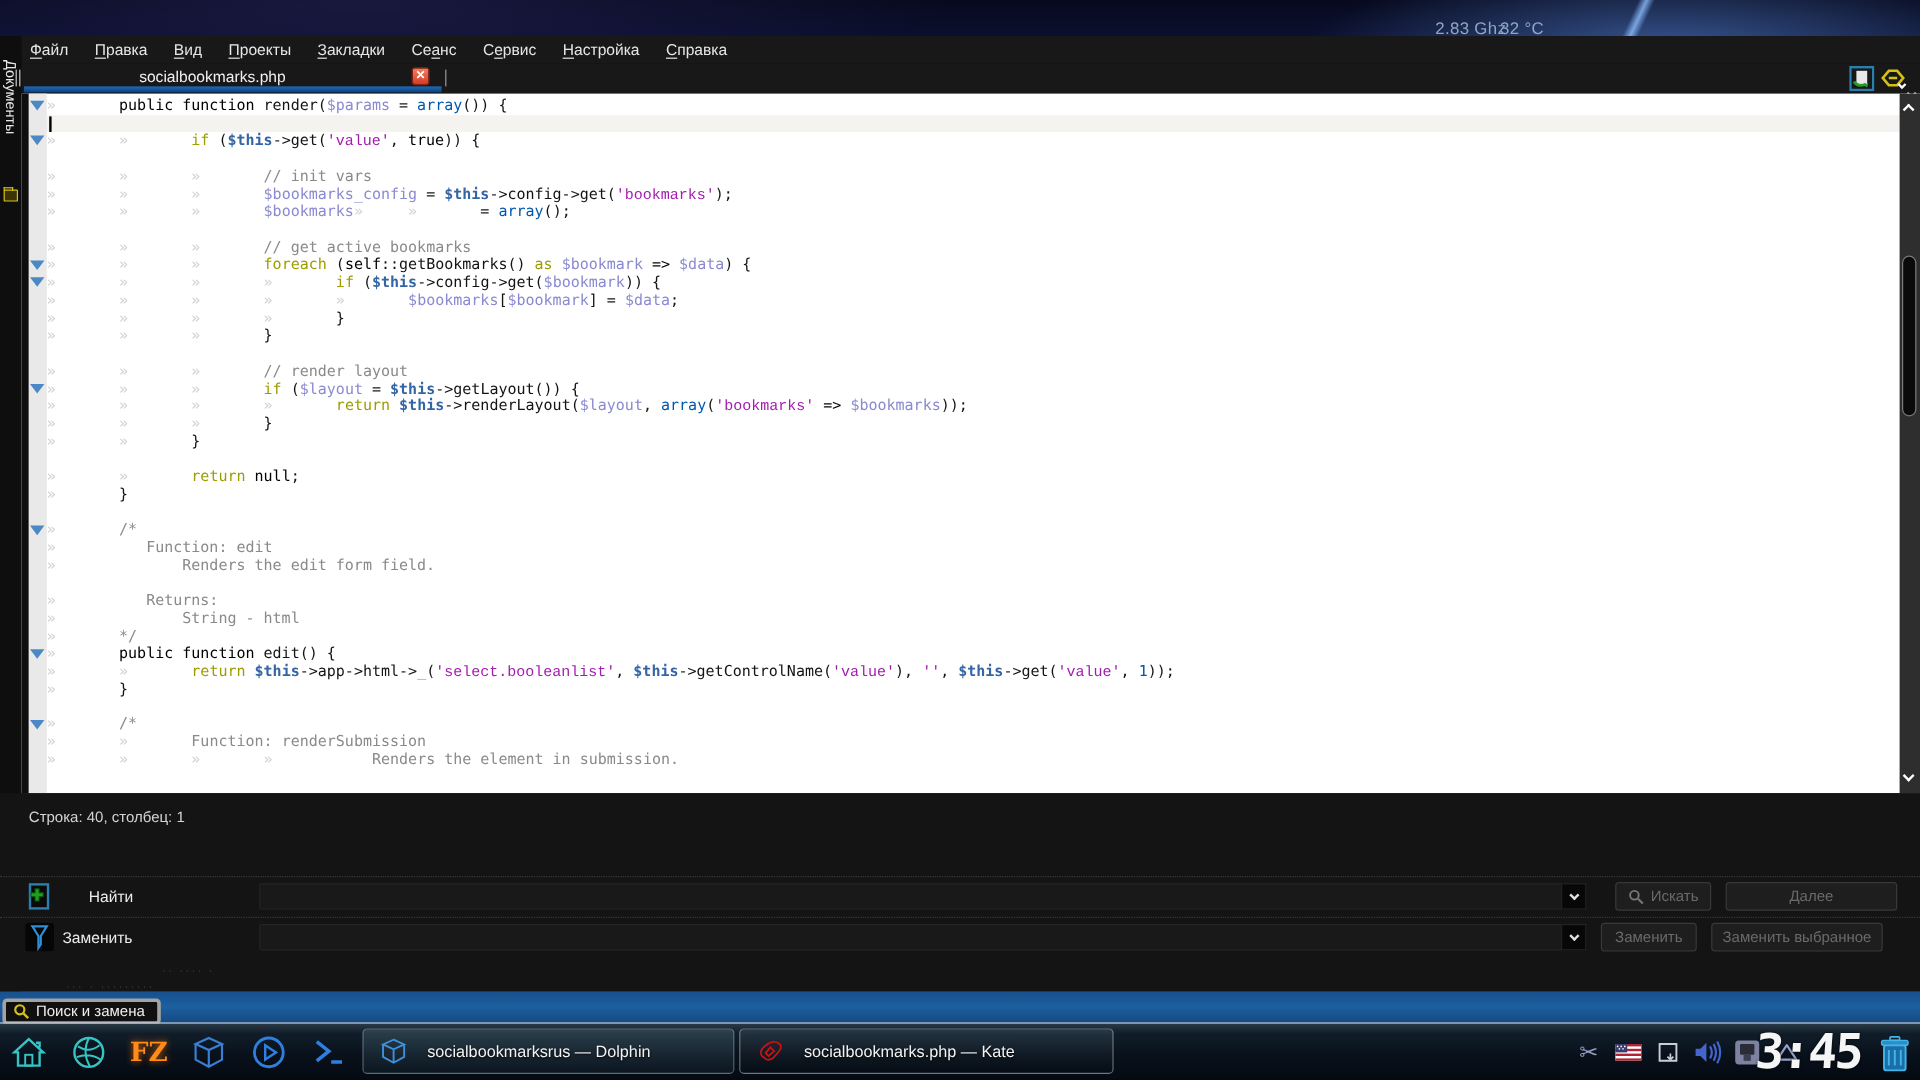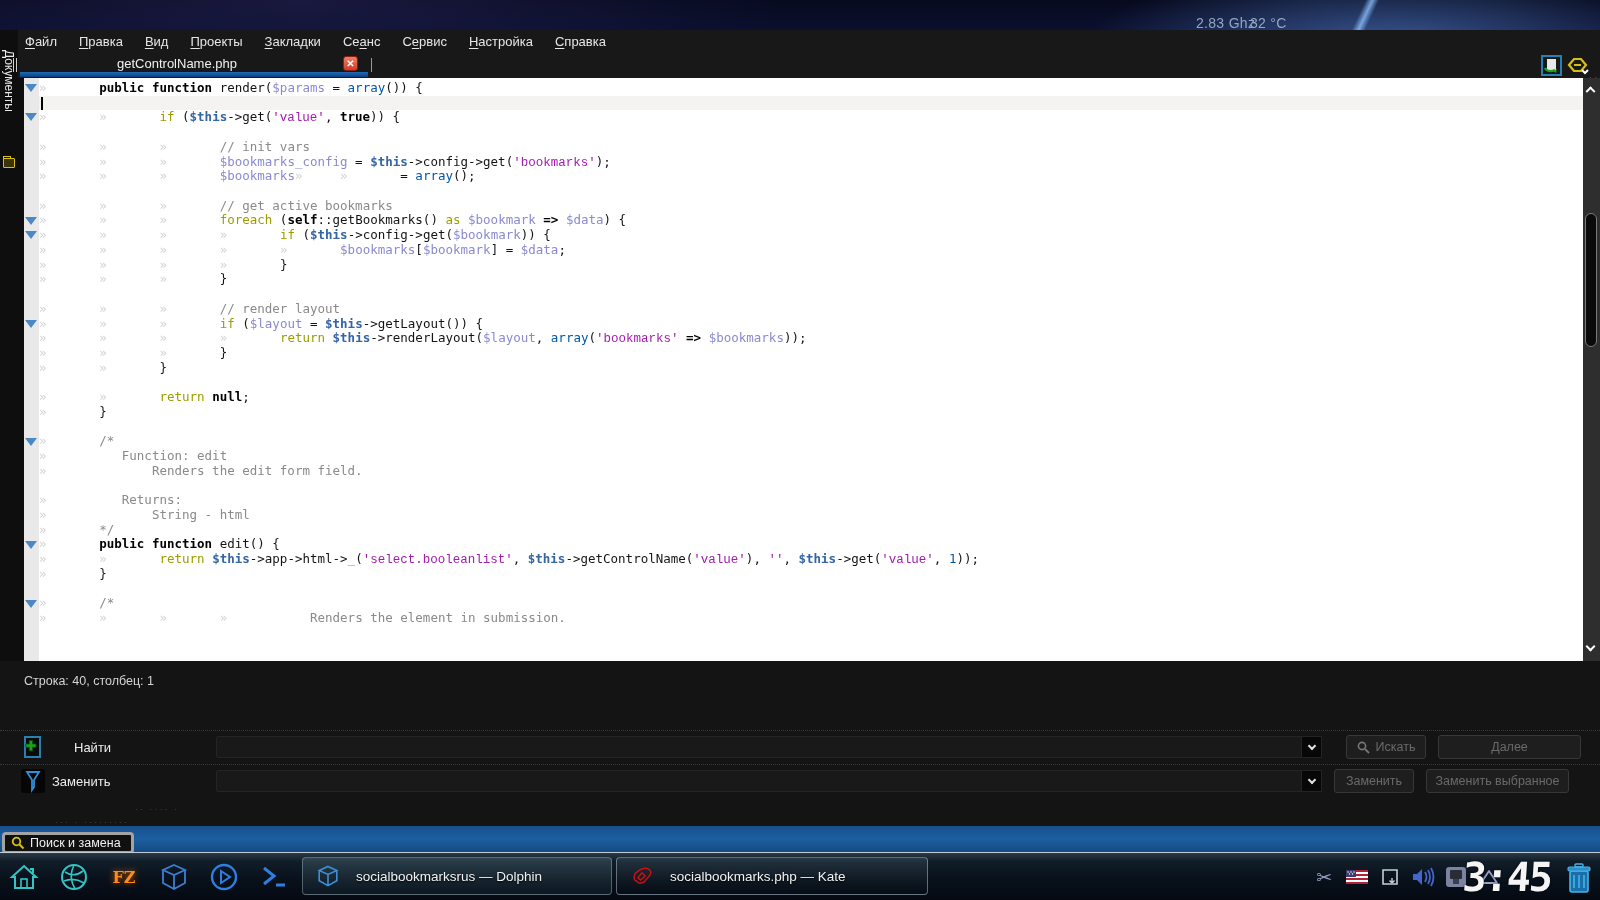--- a/index.html
+++ b/index.html
@@ -59,21 +59,21 @@
     border:1px solid #d8c012; border-bottom:none; }
   .gutter { position:absolute; left:18px; top:0; width:6px; height:583px; background:#0e0e0e; }
   .foldmargin { position:absolute; left:24px; top:0; width:15px; height:583px; background:#e9e9e9; }
   .fold-tri { position:absolute; left:1px; width:0; height:0;
     border-left:6px solid transparent; border-right:6px solid transparent; border-top:8px solid #4b88c4; }
   .code { position:absolute; left:39px; top:3px; width:1544px; }
   .code-line { position:relative; height:14.73px; white-space:pre;
     font-family:"DejaVu Sans Mono", monospace; font-size:12.5px; line-height:14.73px; color:#141414; }
   .code-line.cur { background:#f4f3f0; }
   .caret { position:absolute; left:2px; top:1px; width:2px; height:13px; background:#000; }
-  .tk-k { color:#9d9d00; } .tk-d { color:#000; font-weight:bold; }
+  .tk-k { color:#9d9d00; } .tk-d { color:#000; font-weight:normal; }
   .tk-t { color:#3465a4; font-weight:bold; } .tk-v { color:#8a8ad0; }
   .tk-s { color:#a21caf;font-family:Liberation Mono, monospace; } .tk-b { color:#0057ae; } .tk-c { color:#8a8a8a; }
   .tk-n { color:#141414; } .tk-w { color:#d2d2d2; }
 
   .scrollbar { position:absolute; left:1583px; top:0; width:17px; height:583px; background:#2e2e2e; }
   .sb-arrow { position:absolute; left:4px; width:8px; height:8px; }
   .sb-arrow span { display:block; width:7px; height:7px; border-right:2px solid #fff; border-bottom:2px solid #fff; }
   .sb-up { top:7px; } .sb-up span { transform:rotate(-135deg) translate(-2px,-2px); }
   .sb-down { top:565px; } .sb-down span { transform:rotate(45deg); }
   .sb-thumb { position:absolute; left:2px; top:135px; width:12px; height:134px; background:#0a0a0a;
@@ -148,21 +148,21 @@
       <div class="menu-item"><u>З</u>акладки</div>
       <div class="menu-item">Се<u>а</u>нс</div>
       <div class="menu-item">С<u>е</u>рвис</div>
       <div class="menu-item"><u>Н</u>астройка</div>
       <div class="menu-item"><u>С</u>правка</div>
     </div>
 
   <div class="tabbar">
     <div class="tab-grip" style="left:14px;"></div>
     <div class="tab">
-      <div class="tab-title">getControlName.php</div>
+      <div class="tab-title">socialbookmarks.php</div>
       <div class="tab-close">✕</div>
     </div>
     <div class="tab-grip" style="left:371px;"></div>
     <div class="tab-underline"></div>
 
     <div class="tabbar-btn" style="left:1541px;">
       <svg width="21" height="21" viewBox="0 0 21 21">
         <rect x="1" y="1" width="19" height="19" fill="none" stroke="#2a7fae" stroke-width="2"></rect>
         <rect x="6" y="4" width="9" height="12" fill="#e8e8e8"></rect>
         <path d="M4 13 q3 5 10 2" fill="none" stroke="#22a022" stroke-width="2.4"></path>
@@ -226,20 +226,21 @@
         <div class="code-line"><span class="tk-w">»       </span><span class="tk-c">       Renders the edit form field.</span></div>
         <div class="code-line"></div>
         <div class="code-line"><span class="tk-w">»       </span><span class="tk-c">   Returns:</span></div>
         <div class="code-line"><span class="tk-w">»       </span><span class="tk-c">       String - html</span></div>
         <div class="code-line"><span class="tk-w">»       </span><span class="tk-c">*/</span></div>
         <div class="code-line"><span class="tk-w">»       </span><span class="tk-d">public function</span><span class="tk-n"> edit() {</span></div>
         <div class="code-line"><span class="tk-w">»       </span><span class="tk-w">»       </span><span class="tk-k">return</span><span class="tk-n"> </span><span class="tk-t">$this</span><span class="tk-n">-&gt;app-&gt;html-&gt;</span><span class="tk-k">_</span><span class="tk-n">(</span><span class="tk-s">'select.booleanlist'</span><span class="tk-n">, </span><span class="tk-t">$this</span><span class="tk-n">-&gt;getControlName(</span><span class="tk-s">'value'</span><span class="tk-n">), </span><span class="tk-s">''</span><span class="tk-n">, </span><span class="tk-t">$this</span><span class="tk-n">-&gt;get(</span><span class="tk-s">'value'</span><span class="tk-n">, </span><span class="tk-b">1</span><span class="tk-n">));</span></div>
         <div class="code-line"><span class="tk-w">»       </span><span class="tk-n">}</span></div>
         <div class="code-line"></div>
         <div class="code-line"><span class="tk-w">»       </span><span class="tk-c">/*</span></div>
+        <div class="code-line"><span class="tk-w">»       </span><span class="tk-w">»       </span><span class="tk-c">Function: renderSubmission</span></div>
         <div class="code-line"><span class="tk-w">»       </span><span class="tk-w">»       </span><span class="tk-w">»       </span><span class="tk-w">»       </span><span class="tk-c">    Renders the element in submission.</span></div>
       </div>
     <div class="scrollbar">
       <div class="sb-arrow sb-up">
           <span></span>
         </div>
       <div class="sb-thumb"></div>
       <div class="sb-arrow sb-down">
           <span></span>
         </div>
@@ -315,21 +316,21 @@
         <rect x="12" y="16" width="6" height="9" fill="none" stroke="#35c4c4" stroke-width="1.6"></rect>
       </svg>
     </div>
     <div class="launcher">
       <svg width="30" height="30" viewBox="0 0 30 30">
         <circle cx="15" cy="15" r="12" fill="none" stroke="#35c4c4" stroke-width="2"></circle>
         <path d="M6 10 q9 6 18 -1 M5 19 q10 -4 20 2 M15 3 q-6 12 1 24" fill="none" stroke="#35c4c4" stroke-width="1.6"></path>
       </svg>
     </div>
     <div class="launcher">
-      <span style="font-weight:bold;font-size:16px;color:#ff8c1a;text-shadow:0 0 6px #c85a00;font-family:'DejaVu Serif',serif;">FZ</span>
+      <span style="font-weight:bold;font-size:22px;color:#ff8c1a;text-shadow:0 0 6px #c85a00;font-family:'DejaVu Serif',serif;">FZ</span>
     </div>
     <div class="launcher">
       <svg width="30" height="30" viewBox="0 0 30 30">
         <path d="M15 3 L26 8 L15 13 L4 8 Z" fill="none" stroke="#3a7fd5" stroke-width="1.8"></path>
         <path d="M4 8 V21 L15 27 L26 21 V8 M15 13 V27" fill="none" stroke="#3a7fd5" stroke-width="1.8"></path>
       </svg>
     </div>
     <div class="launcher">
       <svg width="30" height="30" viewBox="0 0 30 30">
         <circle cx="15" cy="15" r="12" fill="none" stroke="#2f7fe0" stroke-width="2.4"></circle>

